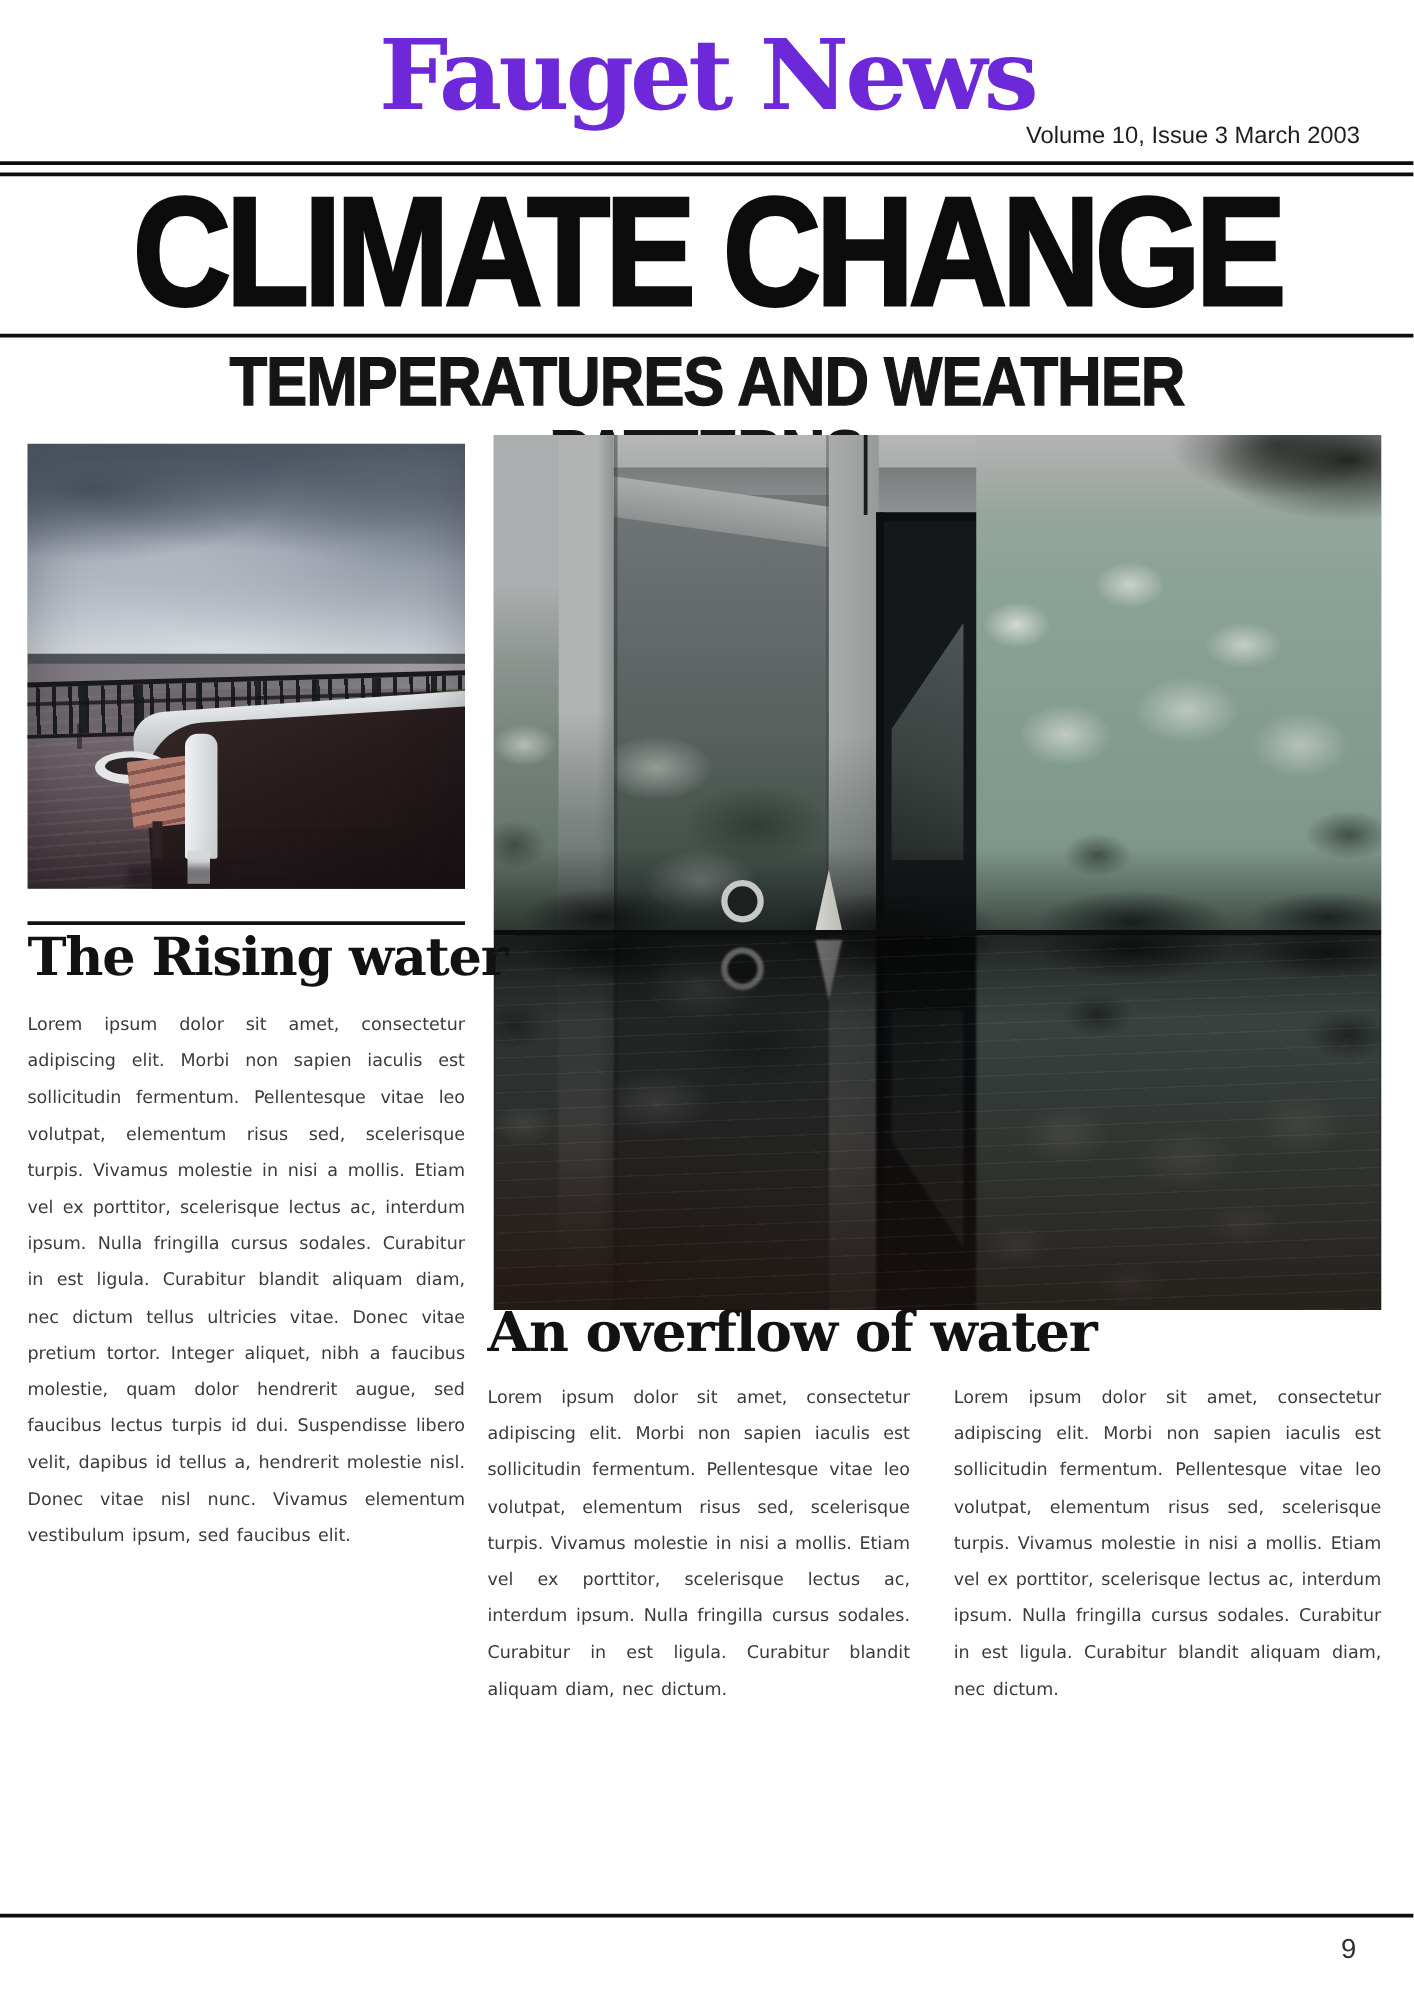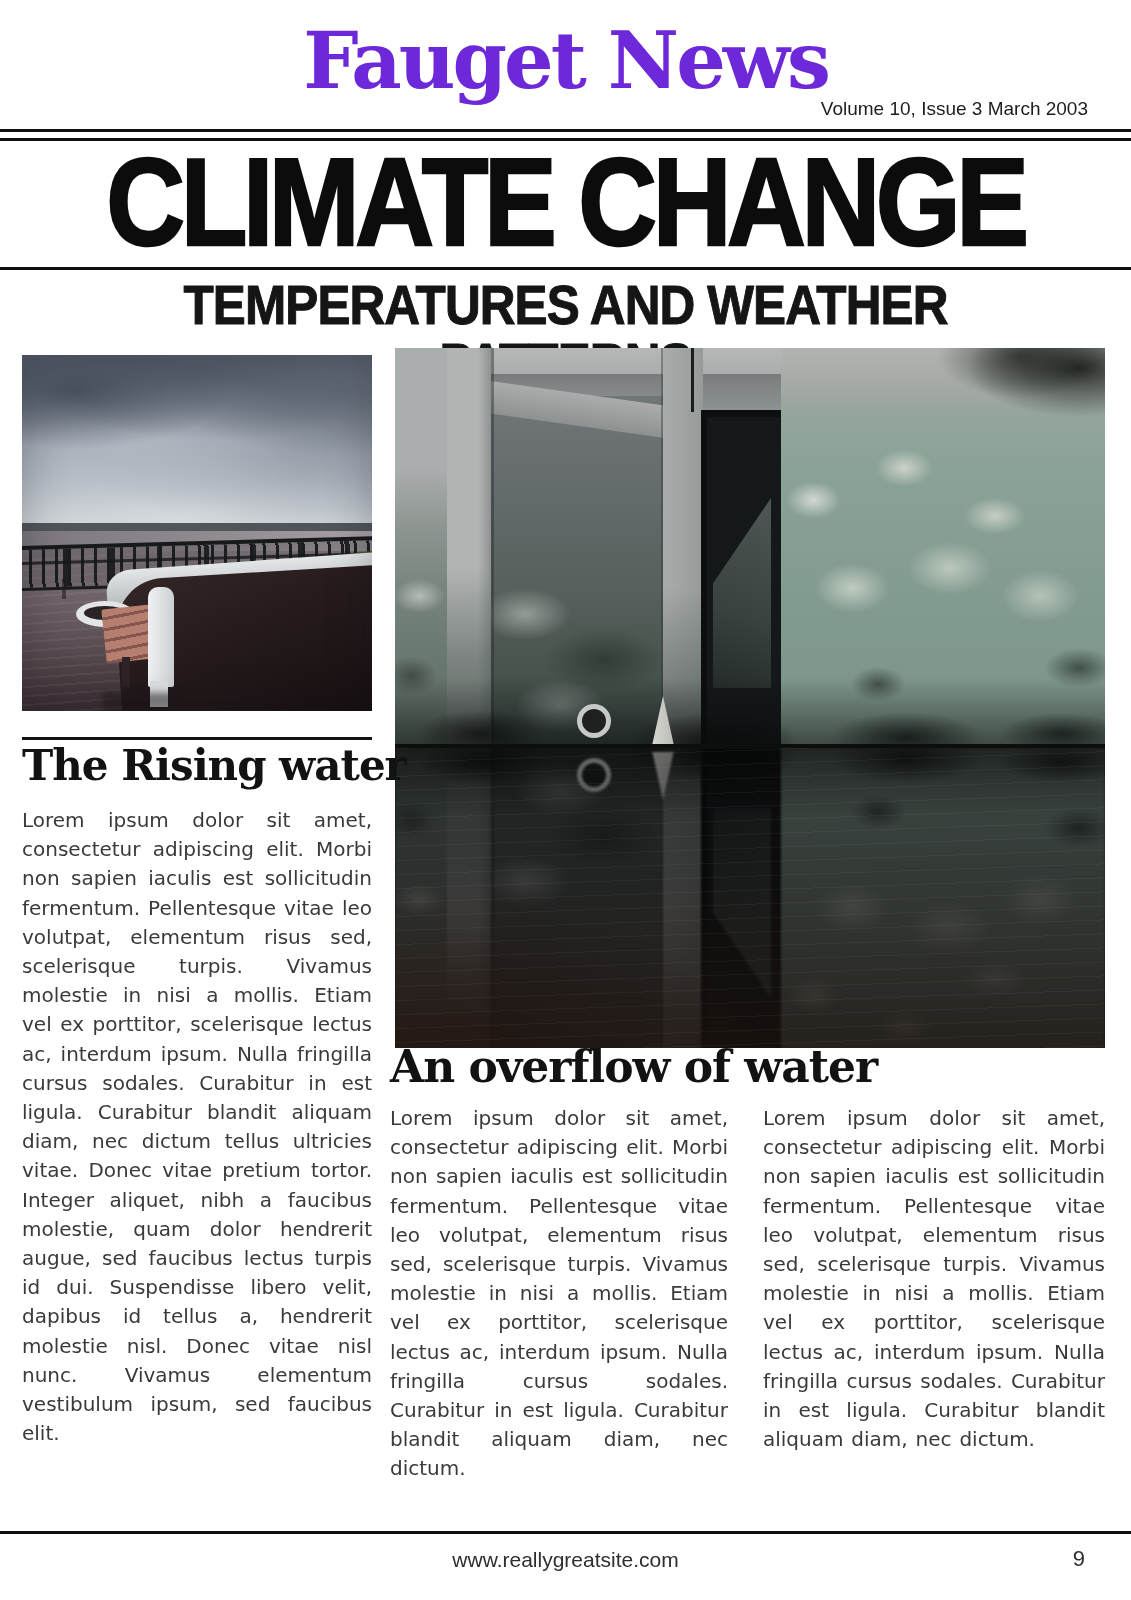--- a/index.html
+++ b/index.html
@@ -30,21 +30,21 @@
     font-weight:bold;font-size:55px;line-height:58px;letter-spacing:-1px;color:#151515;
     -webkit-text-stroke:1px #151515;transform:scaleX(0.9);transform-origin:center;}
 
   
   .article-heading{position:absolute;margin:0;font-family:"DejaVu Serif","Liberation Serif",serif;
     font-weight:bold;color:#121212;letter-spacing:-1px;}
   .h-left{top:742px;left:22px;font-size:42px;line-height:48px;}
   .h-mid{top:1044px;left:390px;font-size:44px;line-height:46px;}
   .body-col{position:absolute;margin:0;text-align:justify;color:#3a3a3a;
     font-family:"DejaVu Sans","Liberation Sans",sans-serif;
-    font-size:20px;line-height:29.2px;word-spacing:1.5px;}
+    font-size:14px;line-height:29.2px;word-spacing:1.5px;}
   .col-left{top:806px;left:22px;width:350px;}
   .col-mid{top:1104px;left:390px;width:338px;}
   .col-right{top:1104px;left:763px;width:342px;}
 
   
   .footer-site{position:absolute;top:1548px;left:0;width:1131px;text-align:center;
     font-size:21px;color:#2e2e2e;font-family:"Liberation Sans",sans-serif;}
   .footer-page{position:absolute;top:1546px;right:46px;font-size:22px;color:#2e2e2e;
     font-family:"Liberation Sans",sans-serif;}
 
@@ -241,16 +241,15 @@
 
   <div class="col-rule"></div>
   <h3 class="article-heading h-left">The Rising water</h3>
   <p class="body-col col-left">Lorem ipsum dolor sit amet, consectetur adipiscing elit. Morbi non sapien iaculis est sollicitudin fermentum. Pellentesque vitae leo volutpat, elementum risus sed, scelerisque turpis. Vivamus molestie in nisi a mollis. Etiam vel ex porttitor, scelerisque lectus ac, interdum ipsum. Nulla fringilla cursus sodales. Curabitur in est ligula. Curabitur blandit aliquam diam, nec dictum tellus ultricies vitae. Donec vitae pretium tortor. Integer aliquet, nibh a faucibus molestie, quam dolor hendrerit augue, sed faucibus lectus turpis id dui. Suspendisse libero velit, dapibus id tellus a, hendrerit molestie nisl. Donec vitae nisl nunc. Vivamus elementum vestibulum ipsum, sed faucibus elit.</p>
 
   <h3 class="article-heading h-mid">An overflow of water</h3>
   <p class="body-col col-mid">Lorem ipsum dolor sit amet, consectetur adipiscing elit. Morbi non sapien iaculis est sollicitudin fermentum. Pellentesque vitae leo volutpat, elementum risus sed, scelerisque turpis. Vivamus molestie in nisi a mollis. Etiam vel ex porttitor, scelerisque lectus ac, interdum ipsum. Nulla fringilla cursus sodales. Curabitur in est ligula. Curabitur blandit aliquam diam, nec dictum.</p>
   <p class="body-col col-right">Lorem ipsum dolor sit amet, consectetur adipiscing elit. Morbi non sapien iaculis est sollicitudin fermentum. Pellentesque vitae leo volutpat, elementum risus sed, scelerisque turpis. Vivamus molestie in nisi a mollis. Etiam vel ex porttitor, scelerisque lectus ac, interdum ipsum. Nulla fringilla cursus sodales. Curabitur in est ligula. Curabitur blandit aliquam diam, nec dictum.</p>
 
   <div class="footer-rule"></div>
-  <div class="footer-site">www.reallygreatsite.com</div>
   <div class="footer-page">9</div>
 
 </div>
 
 </body></html>

